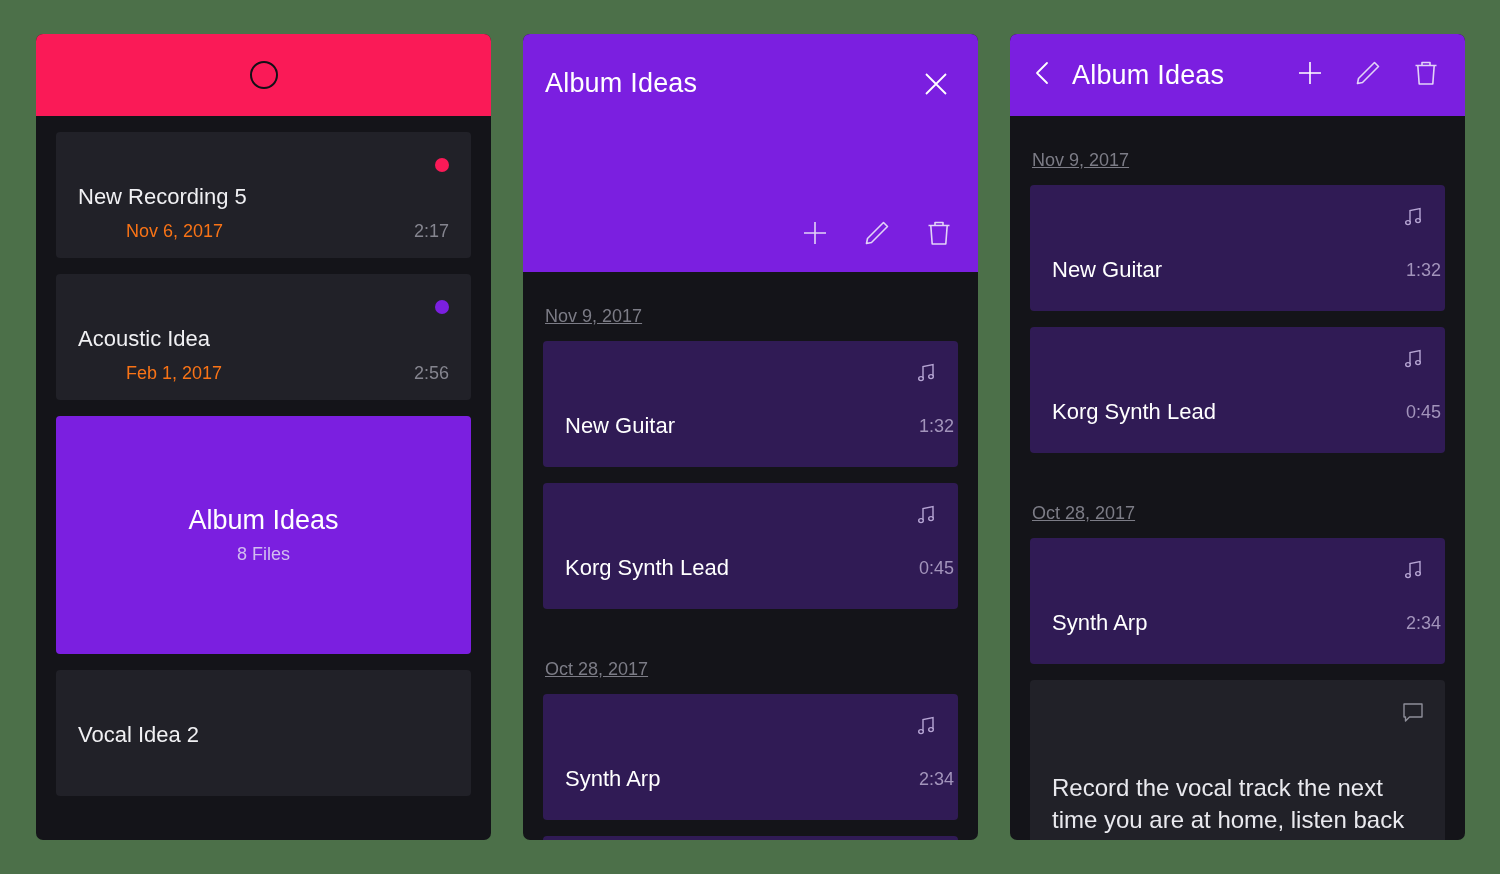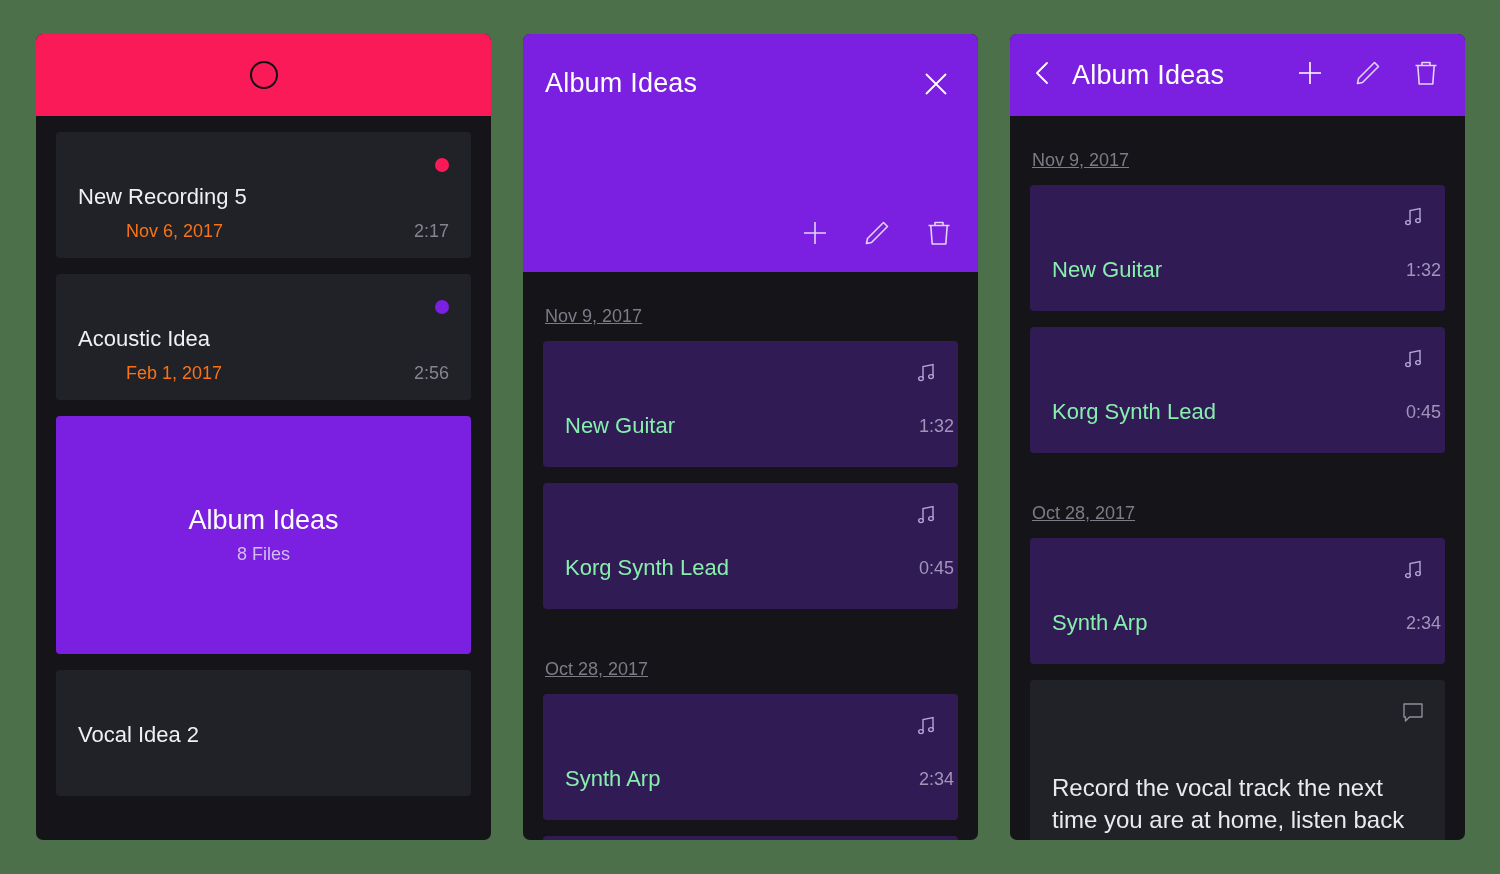--- a/index.html
+++ b/index.html
@@ -199,21 +199,21 @@
   .track-icon {
     position: absolute;
     right: 20px;
     top: 20px;
   }
   .track-name {
     position: absolute;
     left: 22px;
     bottom: 28px;
     font-size: 22px;
-    color: #86efac;
+    color: #ffffff;
   }
   .track-dur {
     position: absolute;
     right: 4px;
     bottom: 30px;
     font-size: 18px;
     color: #a294bb;
   }
 
   .note-card {

